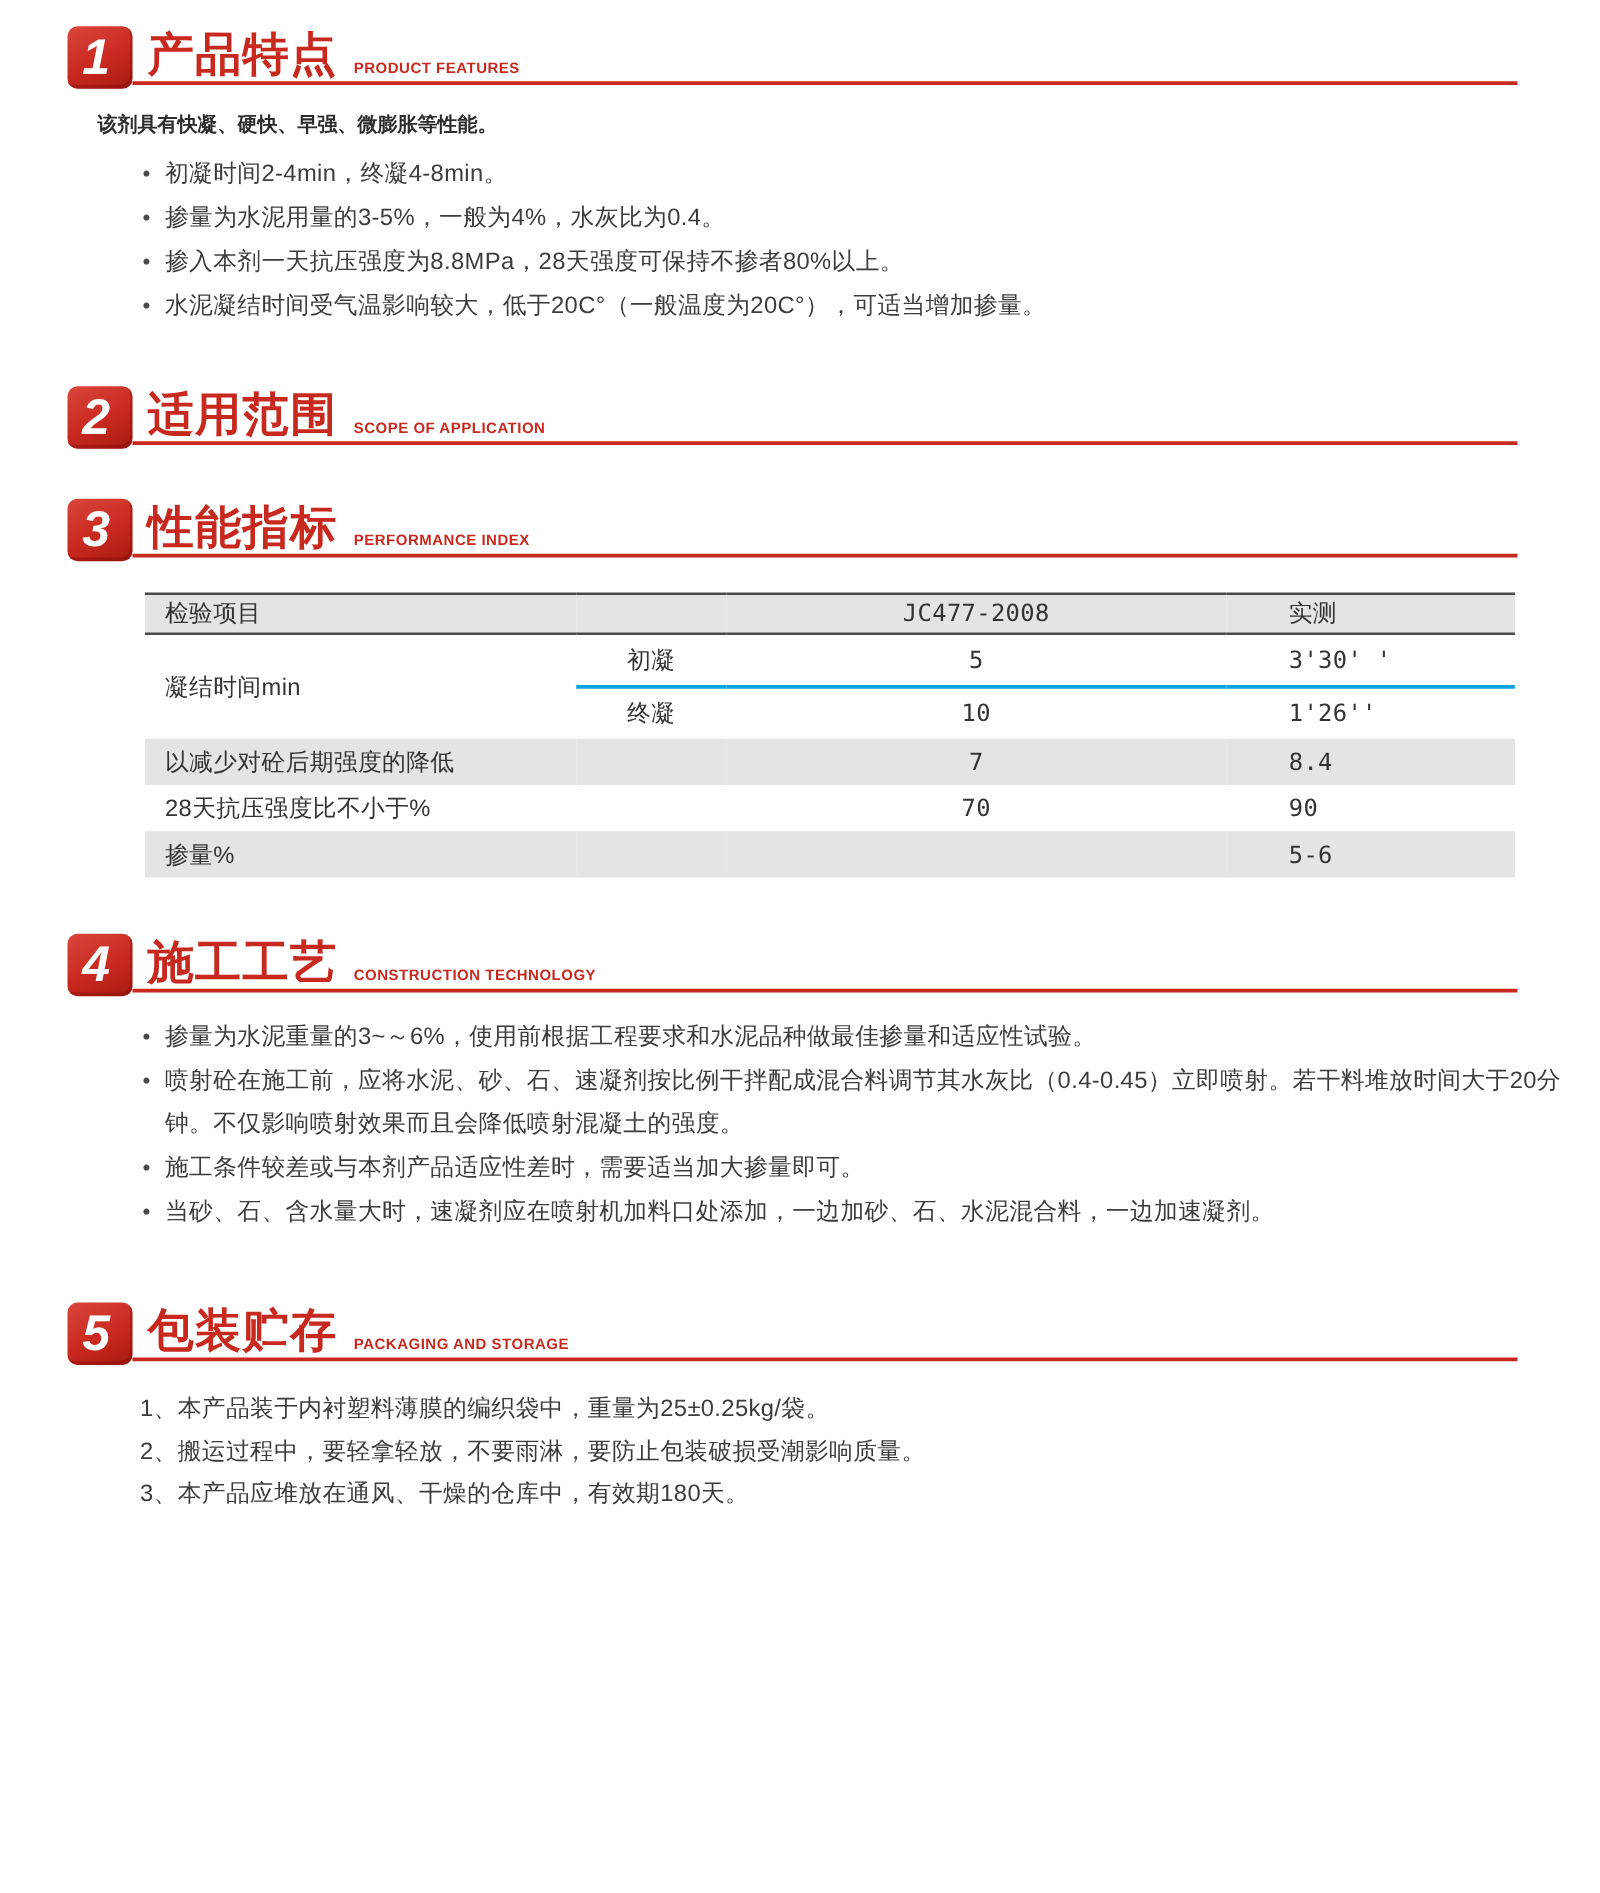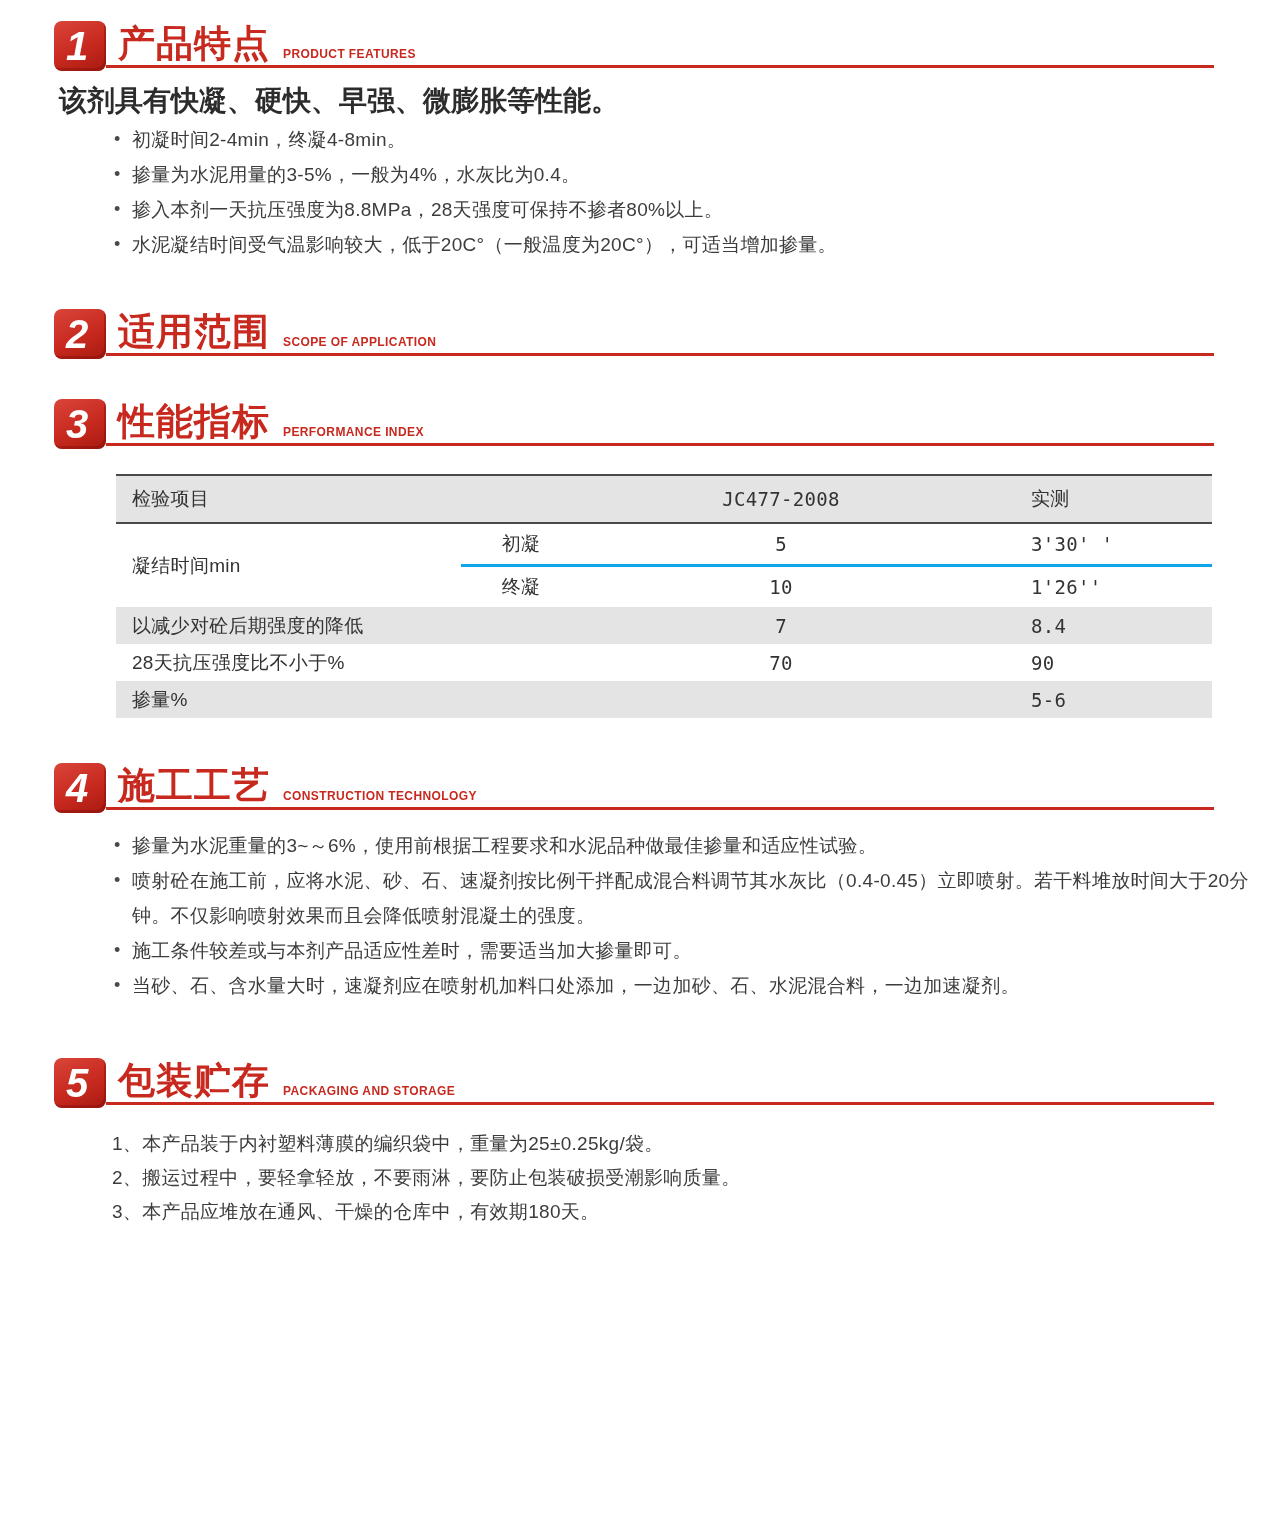--- a/index.html
+++ b/index.html
@@ -48,23 +48,23 @@
     line-height:1.05;letter-spacing:1px;
   }
   .title-en{
     font-size:12px;font-weight:bold;color:var(--red);
     margin-left:13px;padding-bottom:3px;letter-spacing:.4px;
     white-space:nowrap;
   }
 
   
   .intro{
-    margin:20px 32px 0 59px;
+    margin:20px 32px 0 78px;
     font-weight:bold;color:var(--ink-strong);
-    font-size:28px;line-height:26px;
+    font-size:16px;line-height:26px;
   }
   ul.bullets{
     list-style:none;
     margin:8px 30px 0 112px;
   }
   ul.bullets li{
     position:relative;
     padding-left:20px;
     font-size:19px;line-height:35px;
     color:var(--ink);
@@ -106,21 +106,21 @@
   table.perf col.c4{width:231px;}
   table.perf th,table.perf td{
     font-weight:normal;text-align:left;
     padding:0;height:36px;vertical-align:middle;
     letter-spacing:.3px;
   }
   table.perf thead th{
     background:var(--gray-row);
     border-top:2px solid var(--rule-dark);
     border-bottom:2px solid var(--rule-dark);
-    height:48px;
+    height:32px;
   }
   table.perf .pl{padding-left:16px;}
   table.perf .ctr{text-align:center;}
   table.perf .meas{padding-left:50px;}
   table.perf .num{font-family:"DejaVu Sans Mono","Liberation Mono",monospace;}
   table.perf tr.gray td{background:var(--gray-row);}
   table.perf td.subdiv{border-bottom:3px solid #0ea5e9;}
   table.perf tbody td{height:37px;}
   table.perf tbody tr.settime td{height:42px;}
 </style>

